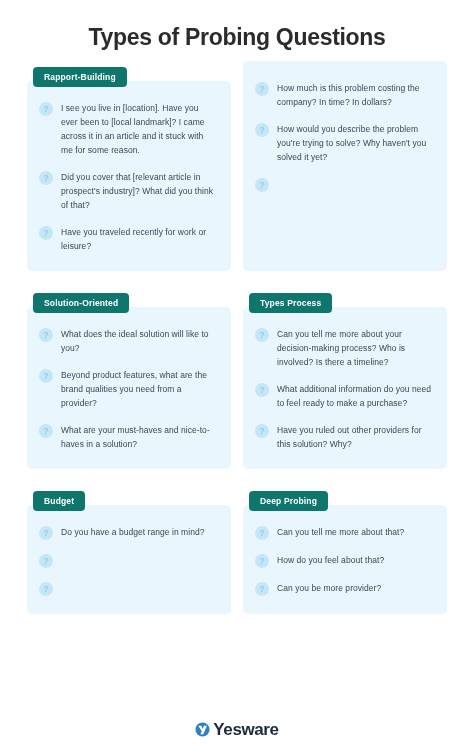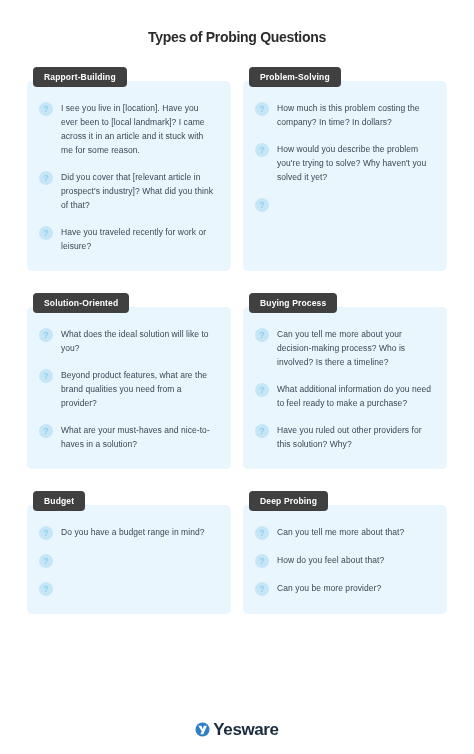--- a/index.html
+++ b/index.html
@@ -15,21 +15,21 @@
     overflow: hidden;
   }
   .page {
     width: 474px;
     height: 754px;
     position: relative;
     background: #ffffff;
   }
   .page-title {
     text-align: center;
-    font-size: 14px;
+    font-size: 23px;
     font-weight: bold;
     color: #2b2b2b;
     letter-spacing: -0.3px;
     margin: 0;
     padding-top: 24px;
     line-height: 26px;
   }
   .grid {
     margin-top: 17px;
     padding: 0 27px;
@@ -46,21 +46,21 @@
     flex: 1 1 0;
     position: relative;
     display: flex;
     flex-direction: column;
   }
   .badge {
     position: relative;
     z-index: 3;
     align-self: flex-start;
     margin-left: 6px;
-    background: #404040;
+    background: #0f766e;
     color: #ffffff;
     font-size: 8.5px;
     font-weight: bold;
     letter-spacing: 0.15px;
     padding: 5px 11px 5px 11px;
     border-radius: 4px;
     line-height: 10px;
     white-space: nowrap;
   }
   .card {
@@ -149,21 +149,20 @@
             </div>
             <div class="qitem">
               <span class="q-icon">?</span>
               <span class="q-text">Have you traveled recently for work or leisure?</span>
             </div>
           </div>
         </div>
       </div>
 
       <div class="card-wrap">
-        <div class="badge">Problem-Solving</div>
         <div class="card">
           <div class="qlist">
             <div class="qitem">
               <span class="q-icon">?</span>
               <span class="q-text">How much is this problem costing the company? In time? In dollars?</span>
             </div>
             <div class="qitem">
               <span class="q-icon">?</span>
               <span class="q-text">How would you describe the problem you're trying to solve? Why haven't you solved it yet?</span>
             </div>
@@ -192,21 +191,21 @@
             </div>
             <div class="qitem">
               <span class="q-icon">?</span>
               <span class="q-text">What are your must-haves and nice-to-haves in a solution?</span>
             </div>
           </div>
         </div>
       </div>
 
       <div class="card-wrap">
-        <div class="badge">Buying Process</div>
+        <div class="badge">Types Process</div>
         <div class="card">
           <div class="qlist">
             <div class="qitem">
               <span class="q-icon">?</span>
               <span class="q-text">Can you tell me more about your decision-making process? Who is involved? Is there a timeline?</span>
             </div>
             <div class="qitem">
               <span class="q-icon">?</span>
               <span class="q-text">What additional information do you need to feel ready to make a purchase?</span>
             </div>

